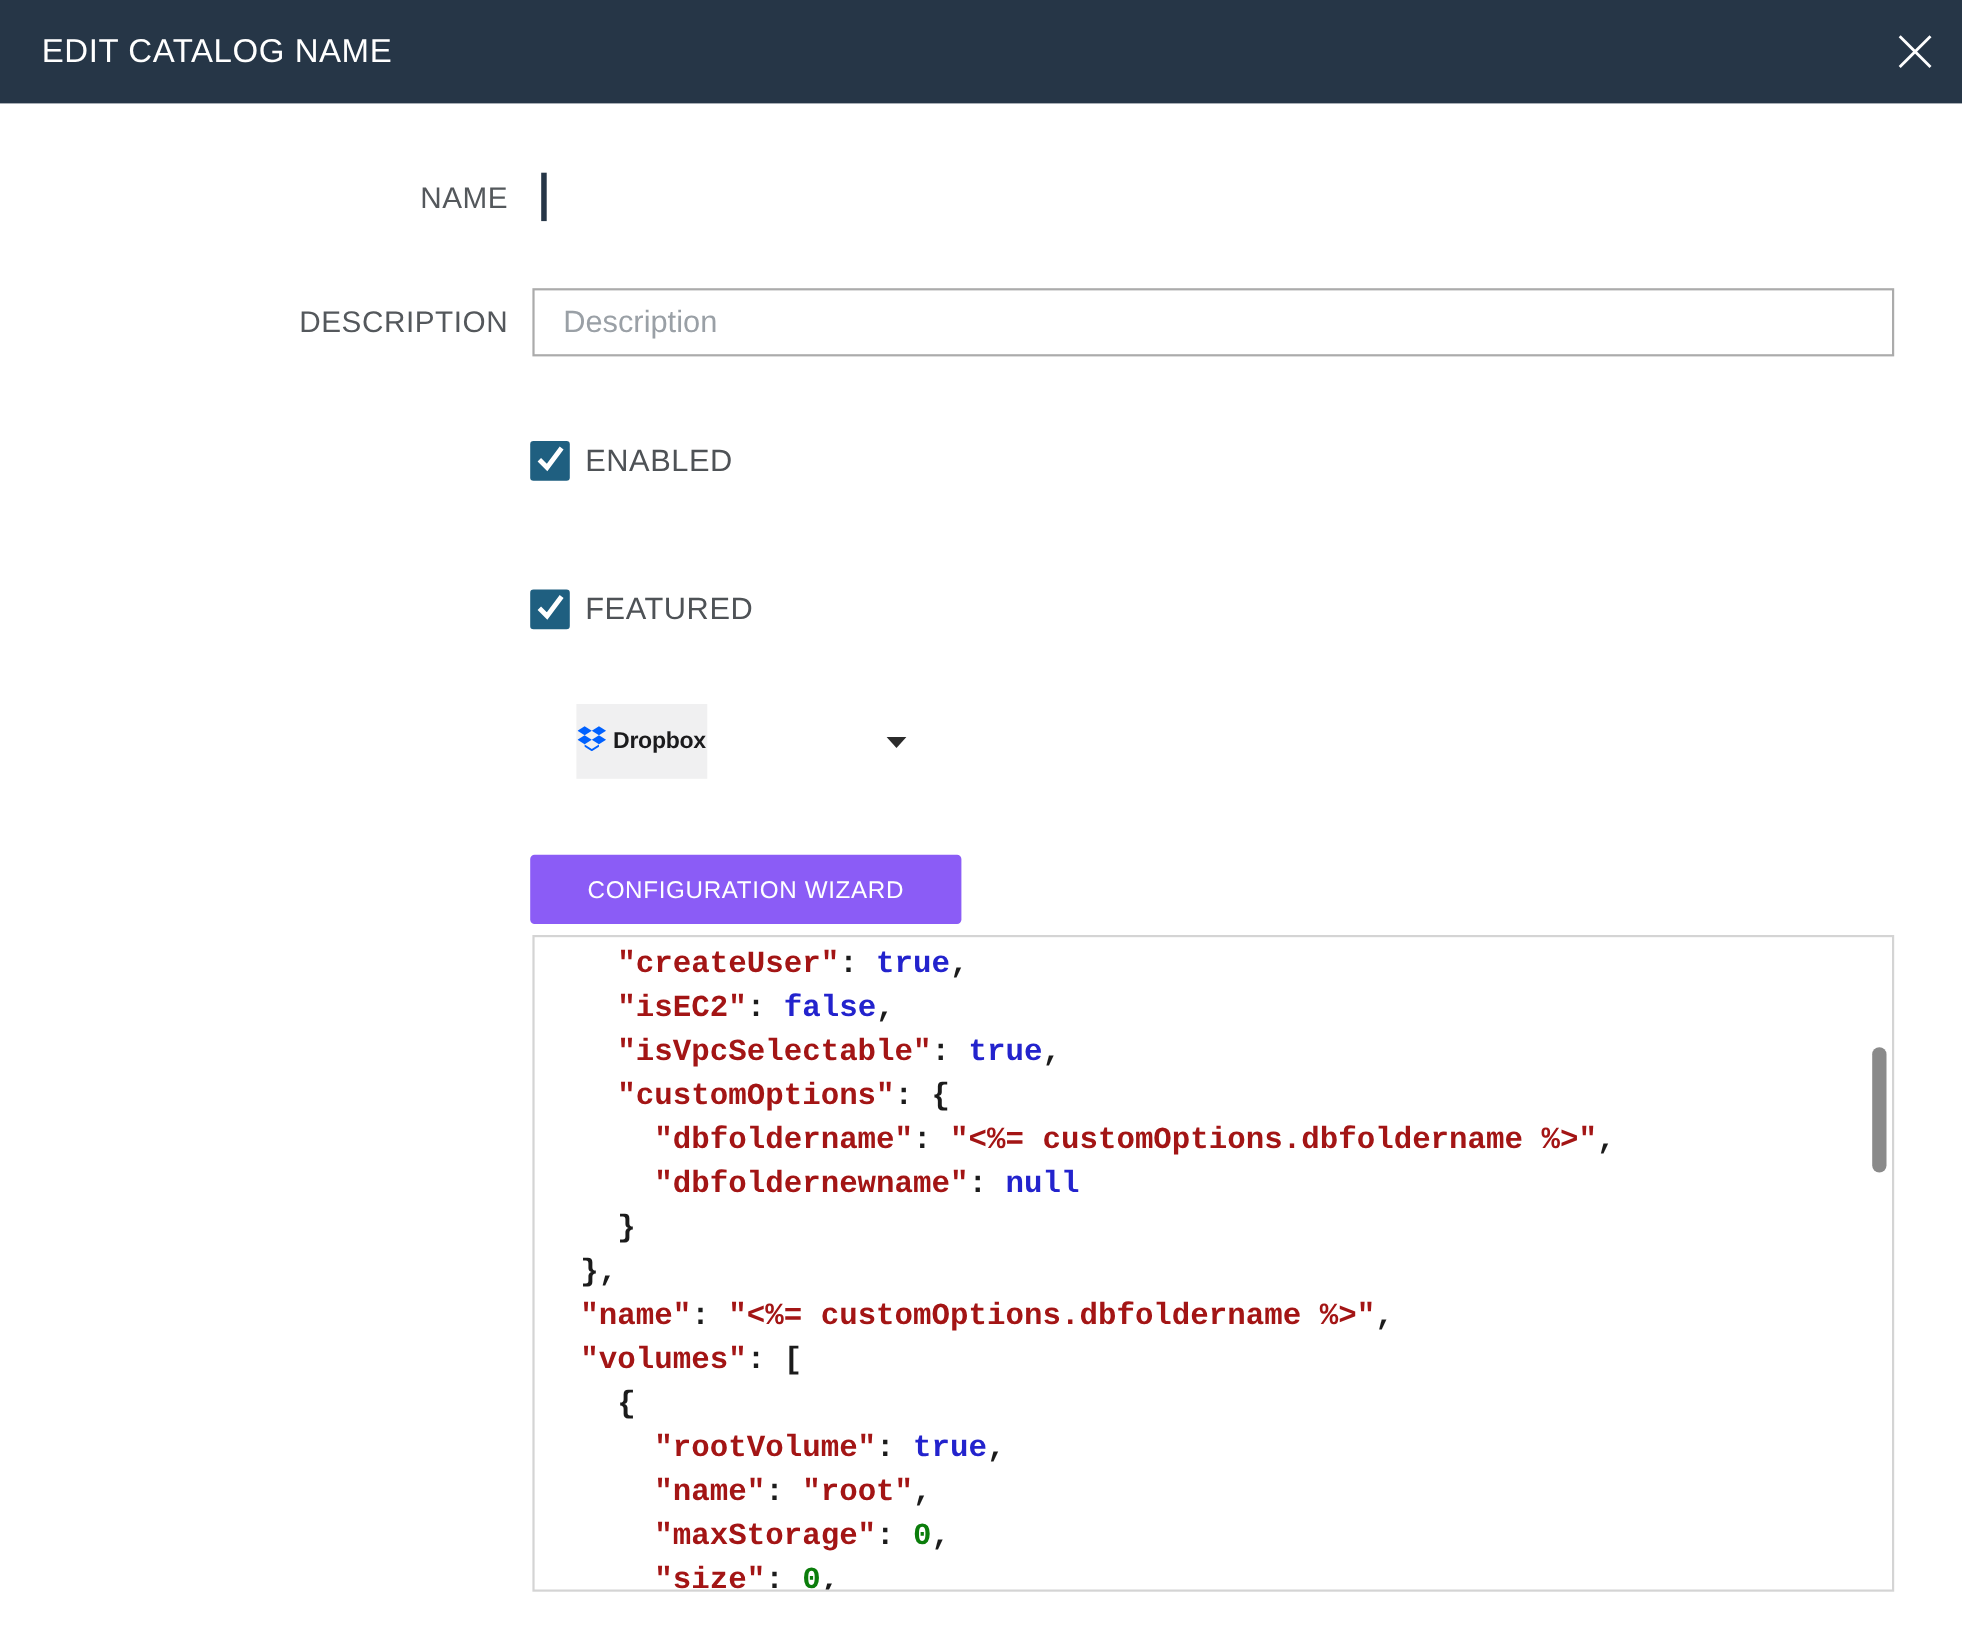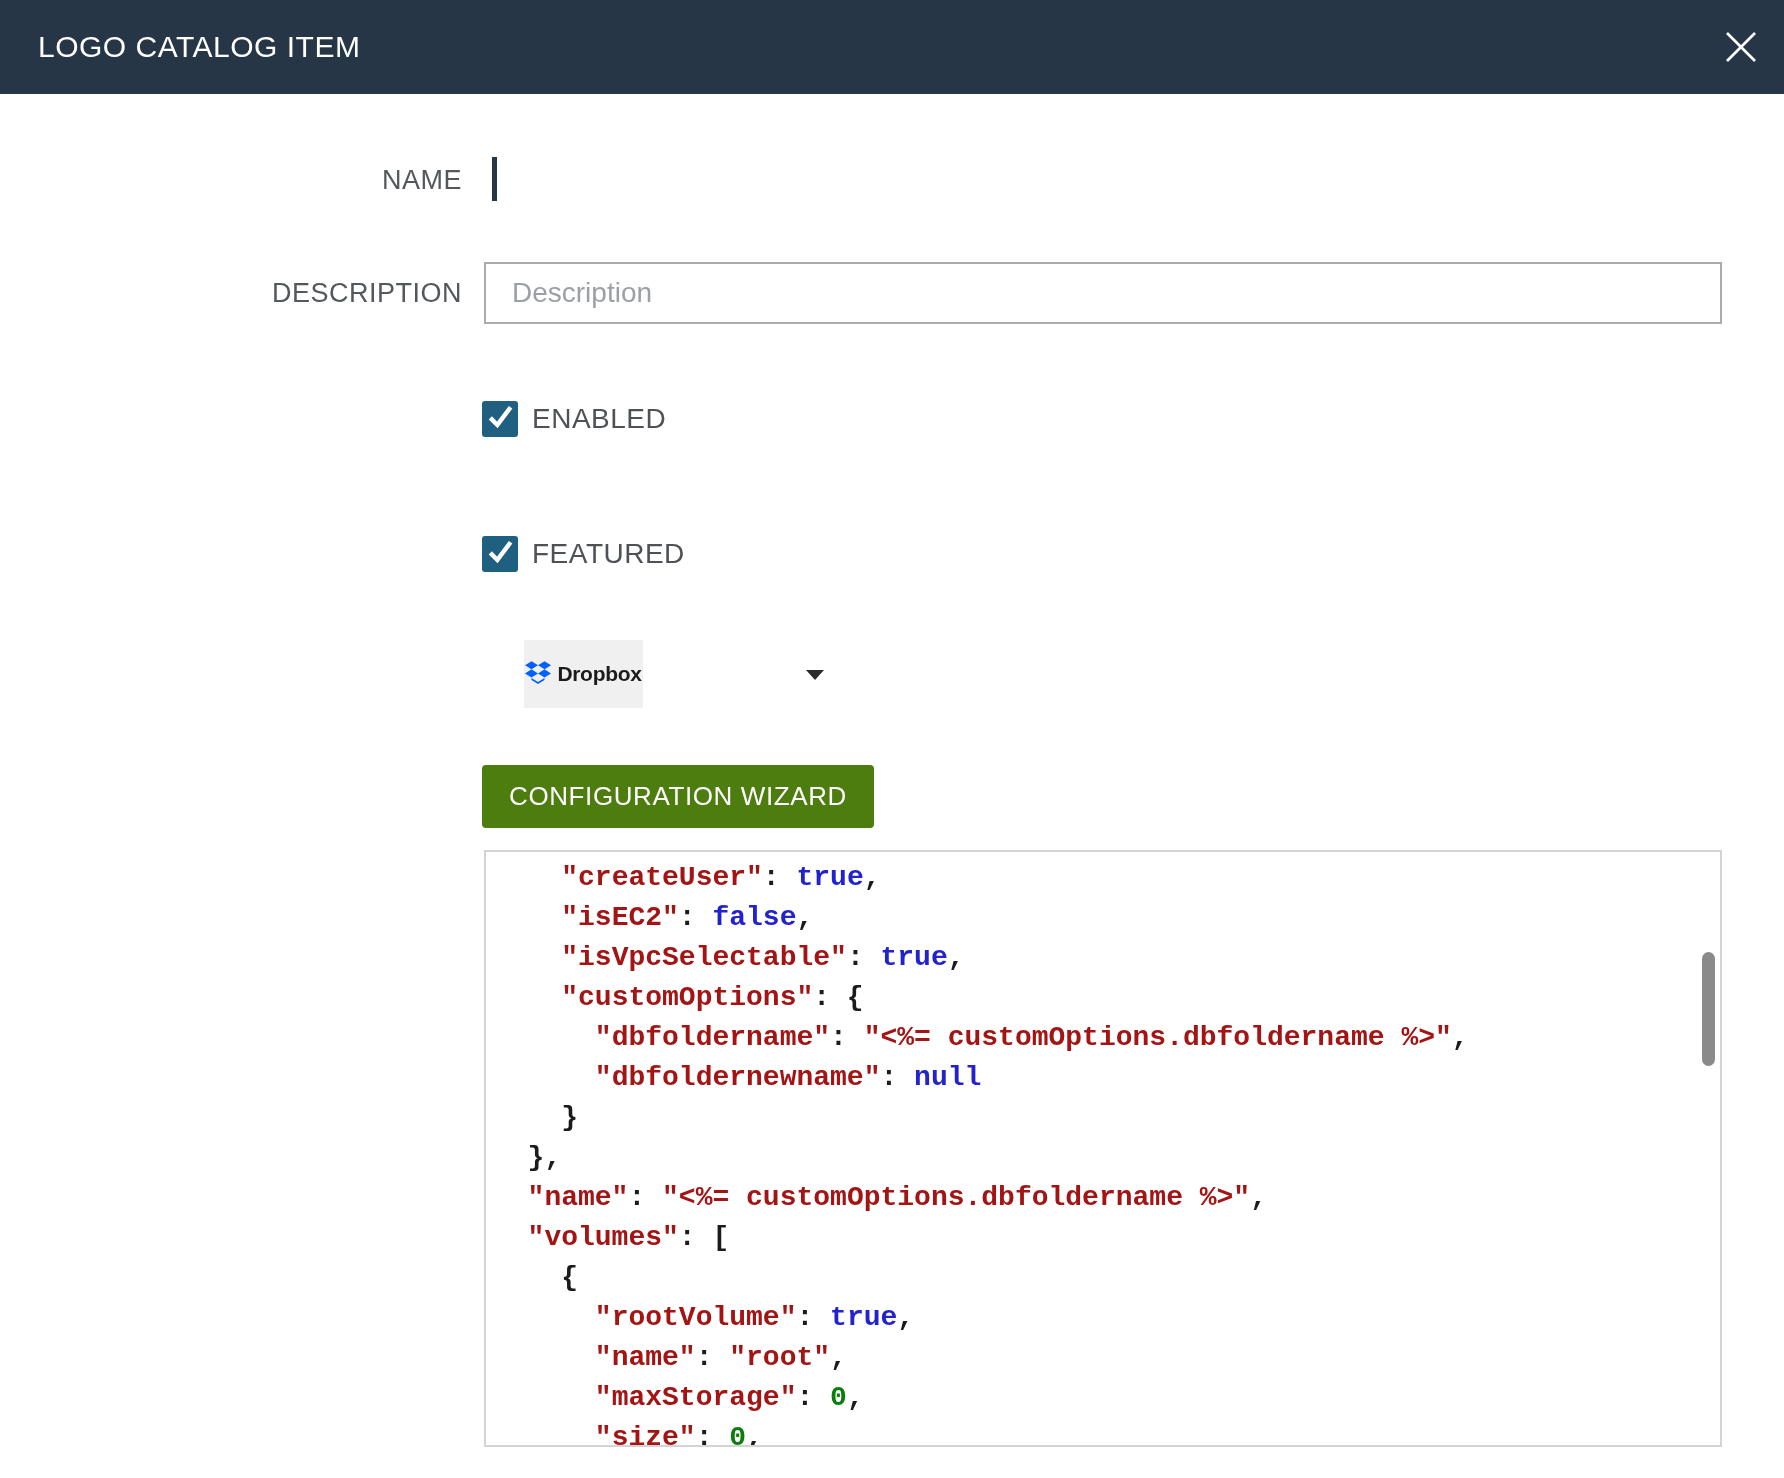--- a/index.html
+++ b/index.html
@@ -96,25 +96,25 @@
   }
   .select-caret {
     position: absolute; left: 282px; top: 30px;
     width: 0; height: 0;
     border-left: 9px solid transparent;
     border-right: 9px solid transparent;
     border-top: 10px solid #2b2b2b;
   }
 
   .wizard-btn {
-    position: absolute; left: 482px; top: 0;
+    position: absolute; left: 482px; top: 12px;
     width: 392px; height: 63px;
-    background: #4d7c0f; color: #ffffff;
+    background: #8b5cf6; color: #ffffff;
     border: none; border-radius: 4px;
-    font-family: inherit; font-size: 26px; letter-spacing: 0.6px;
+    font-family: inherit; font-size: 22px; letter-spacing: 0.6px;
     cursor: pointer;
   }
 
   
   #code-area {
     position: absolute; left: 484px; top: 850px;
     width: 1238px; height: 597px;
     border: 2px solid #d4d4d4;
     background: #ffffff;
     overflow: hidden;
@@ -132,21 +132,21 @@
     background: #8a8a8a; border-radius: 7px;
     cursor: pointer;
   }
 </style>
 </head>
 <body>
 
 <div>
 
   <div class="modal-header">
-    <h1 class="modal-title">LOGO CATALOG ITEM</h1>
+    <h1 class="modal-title">EDIT CATALOG NAME</h1>
     <button class="close-btn">
       <span>
         <svg width="34" height="34" viewBox="0 0 34 34">
           <line x1="3" y1="3" x2="31" y2="31" stroke="#ffffff" stroke-width="2.6"></line>
           <line x1="31" y1="3" x2="3" y2="31" stroke="#ffffff" stroke-width="2.6"></line>
         </svg>
       </span>
     </button>
   </div>
 

